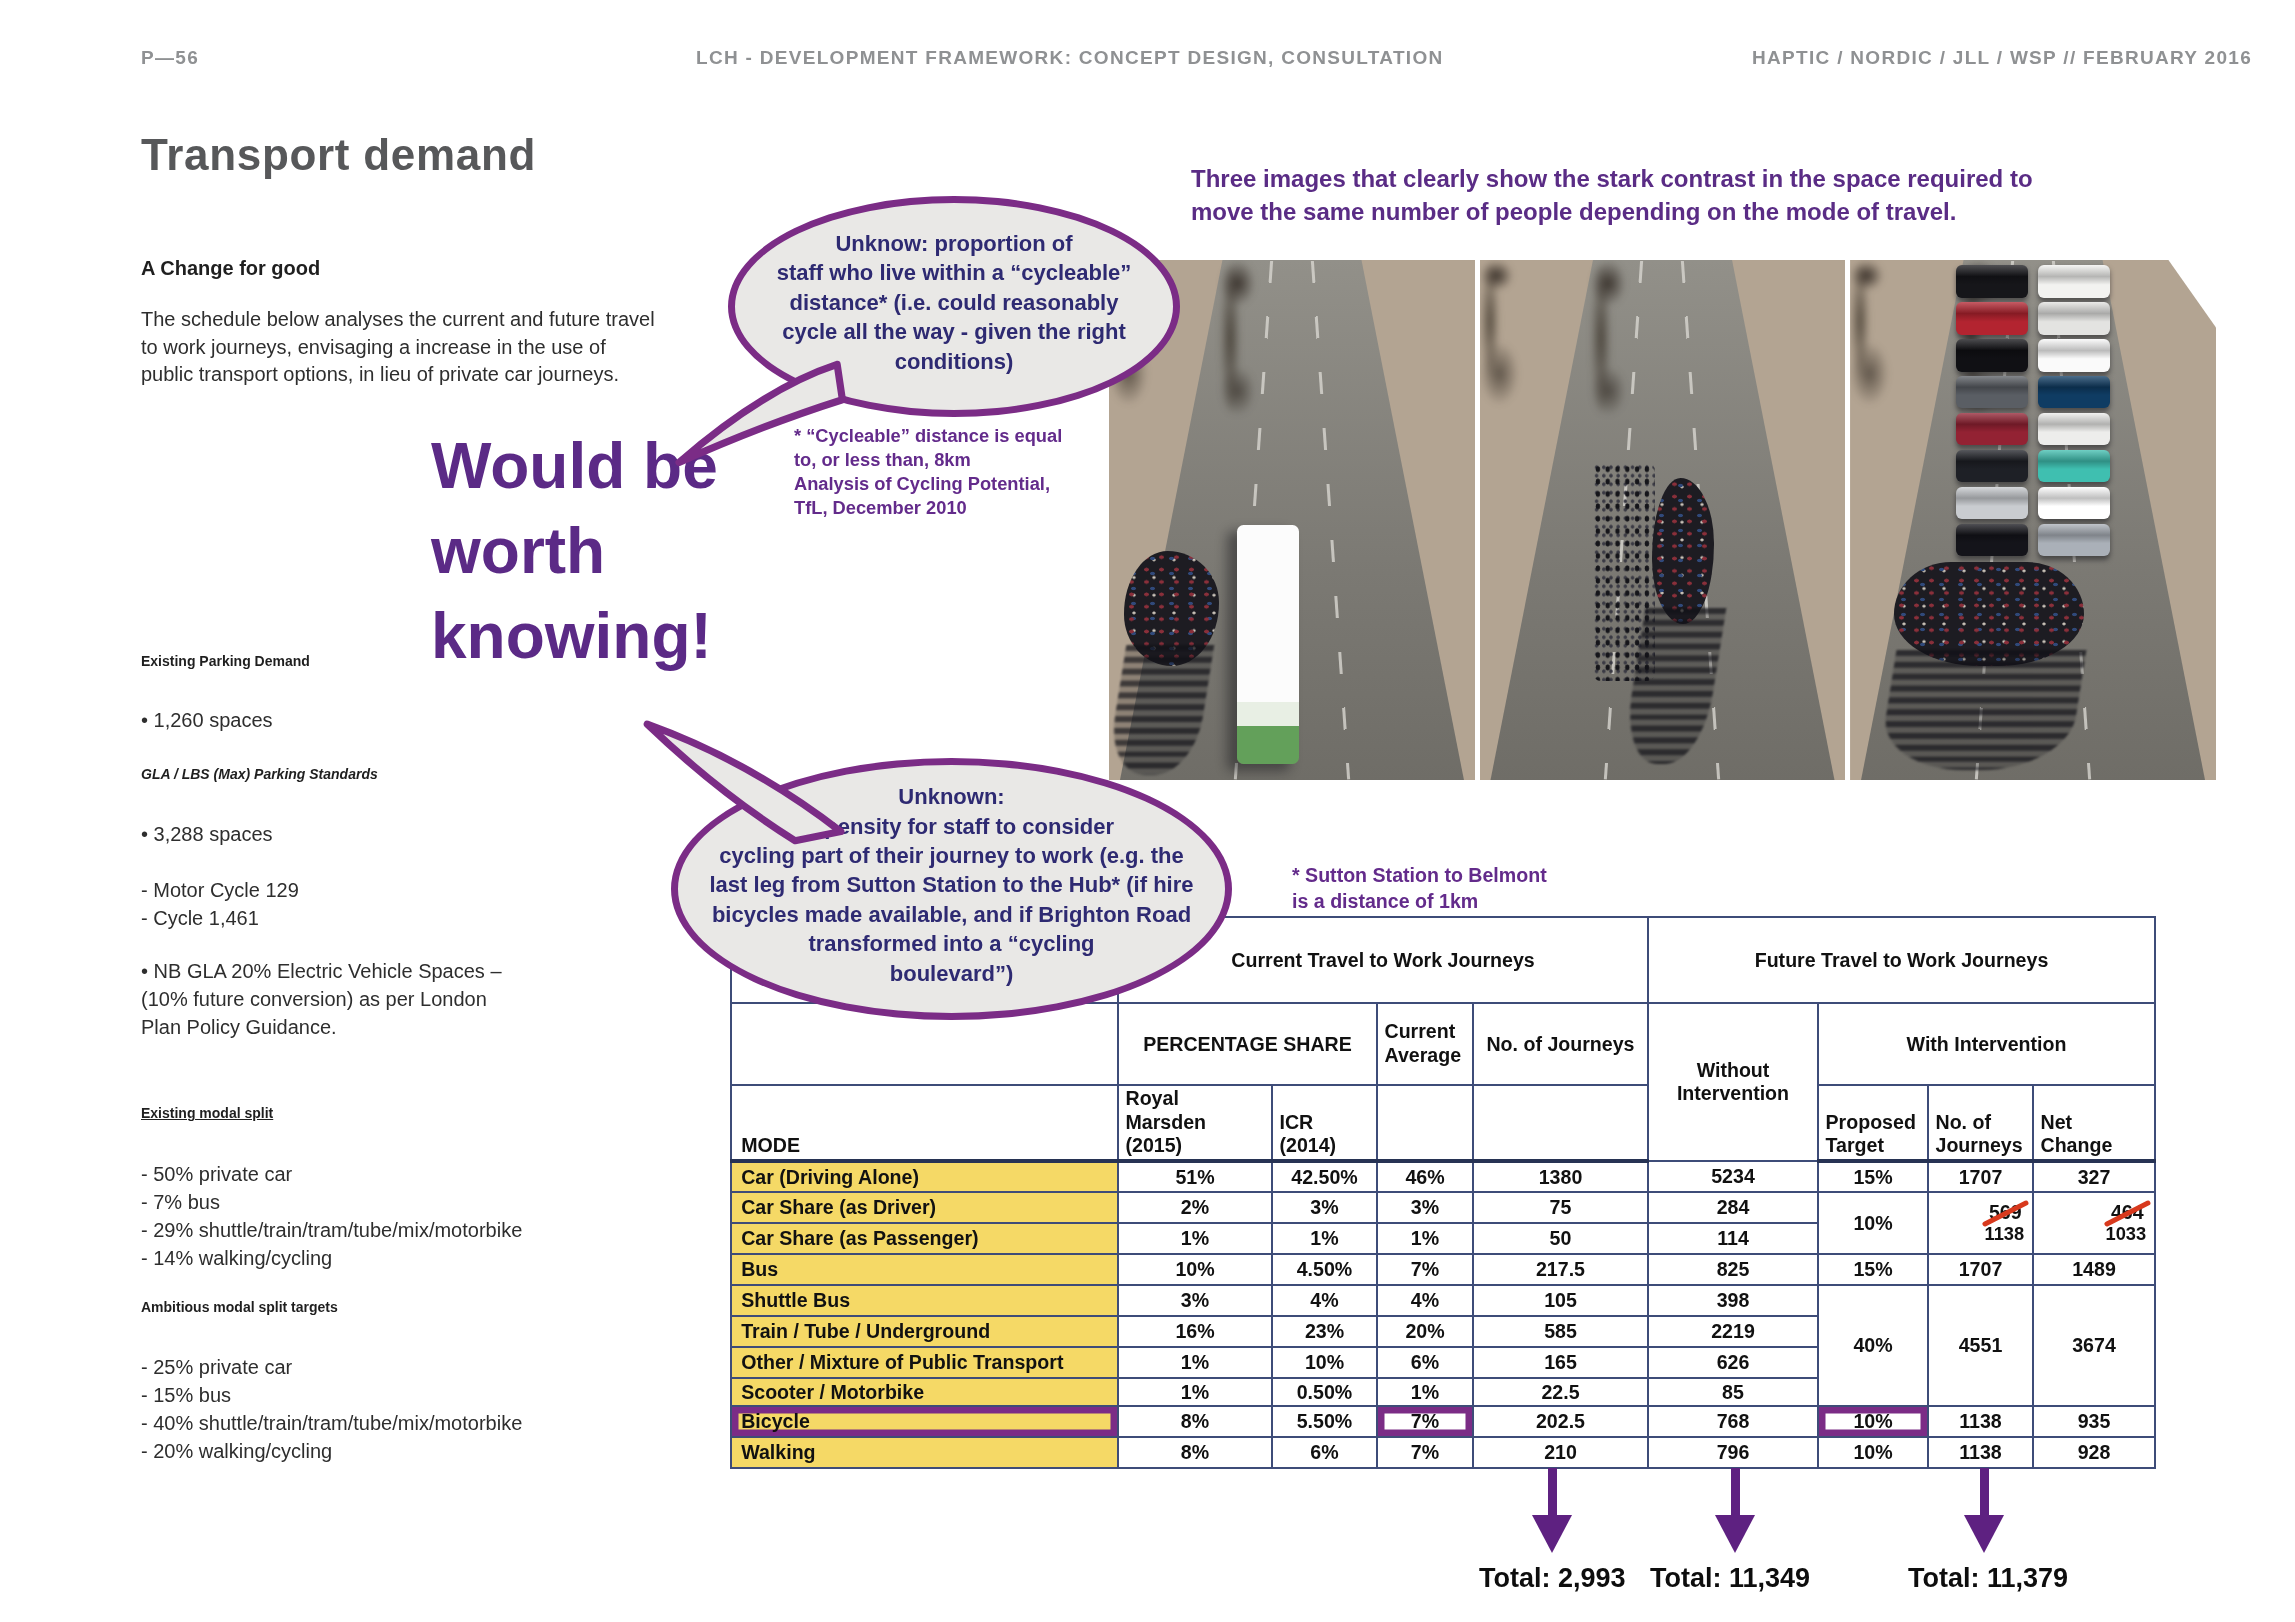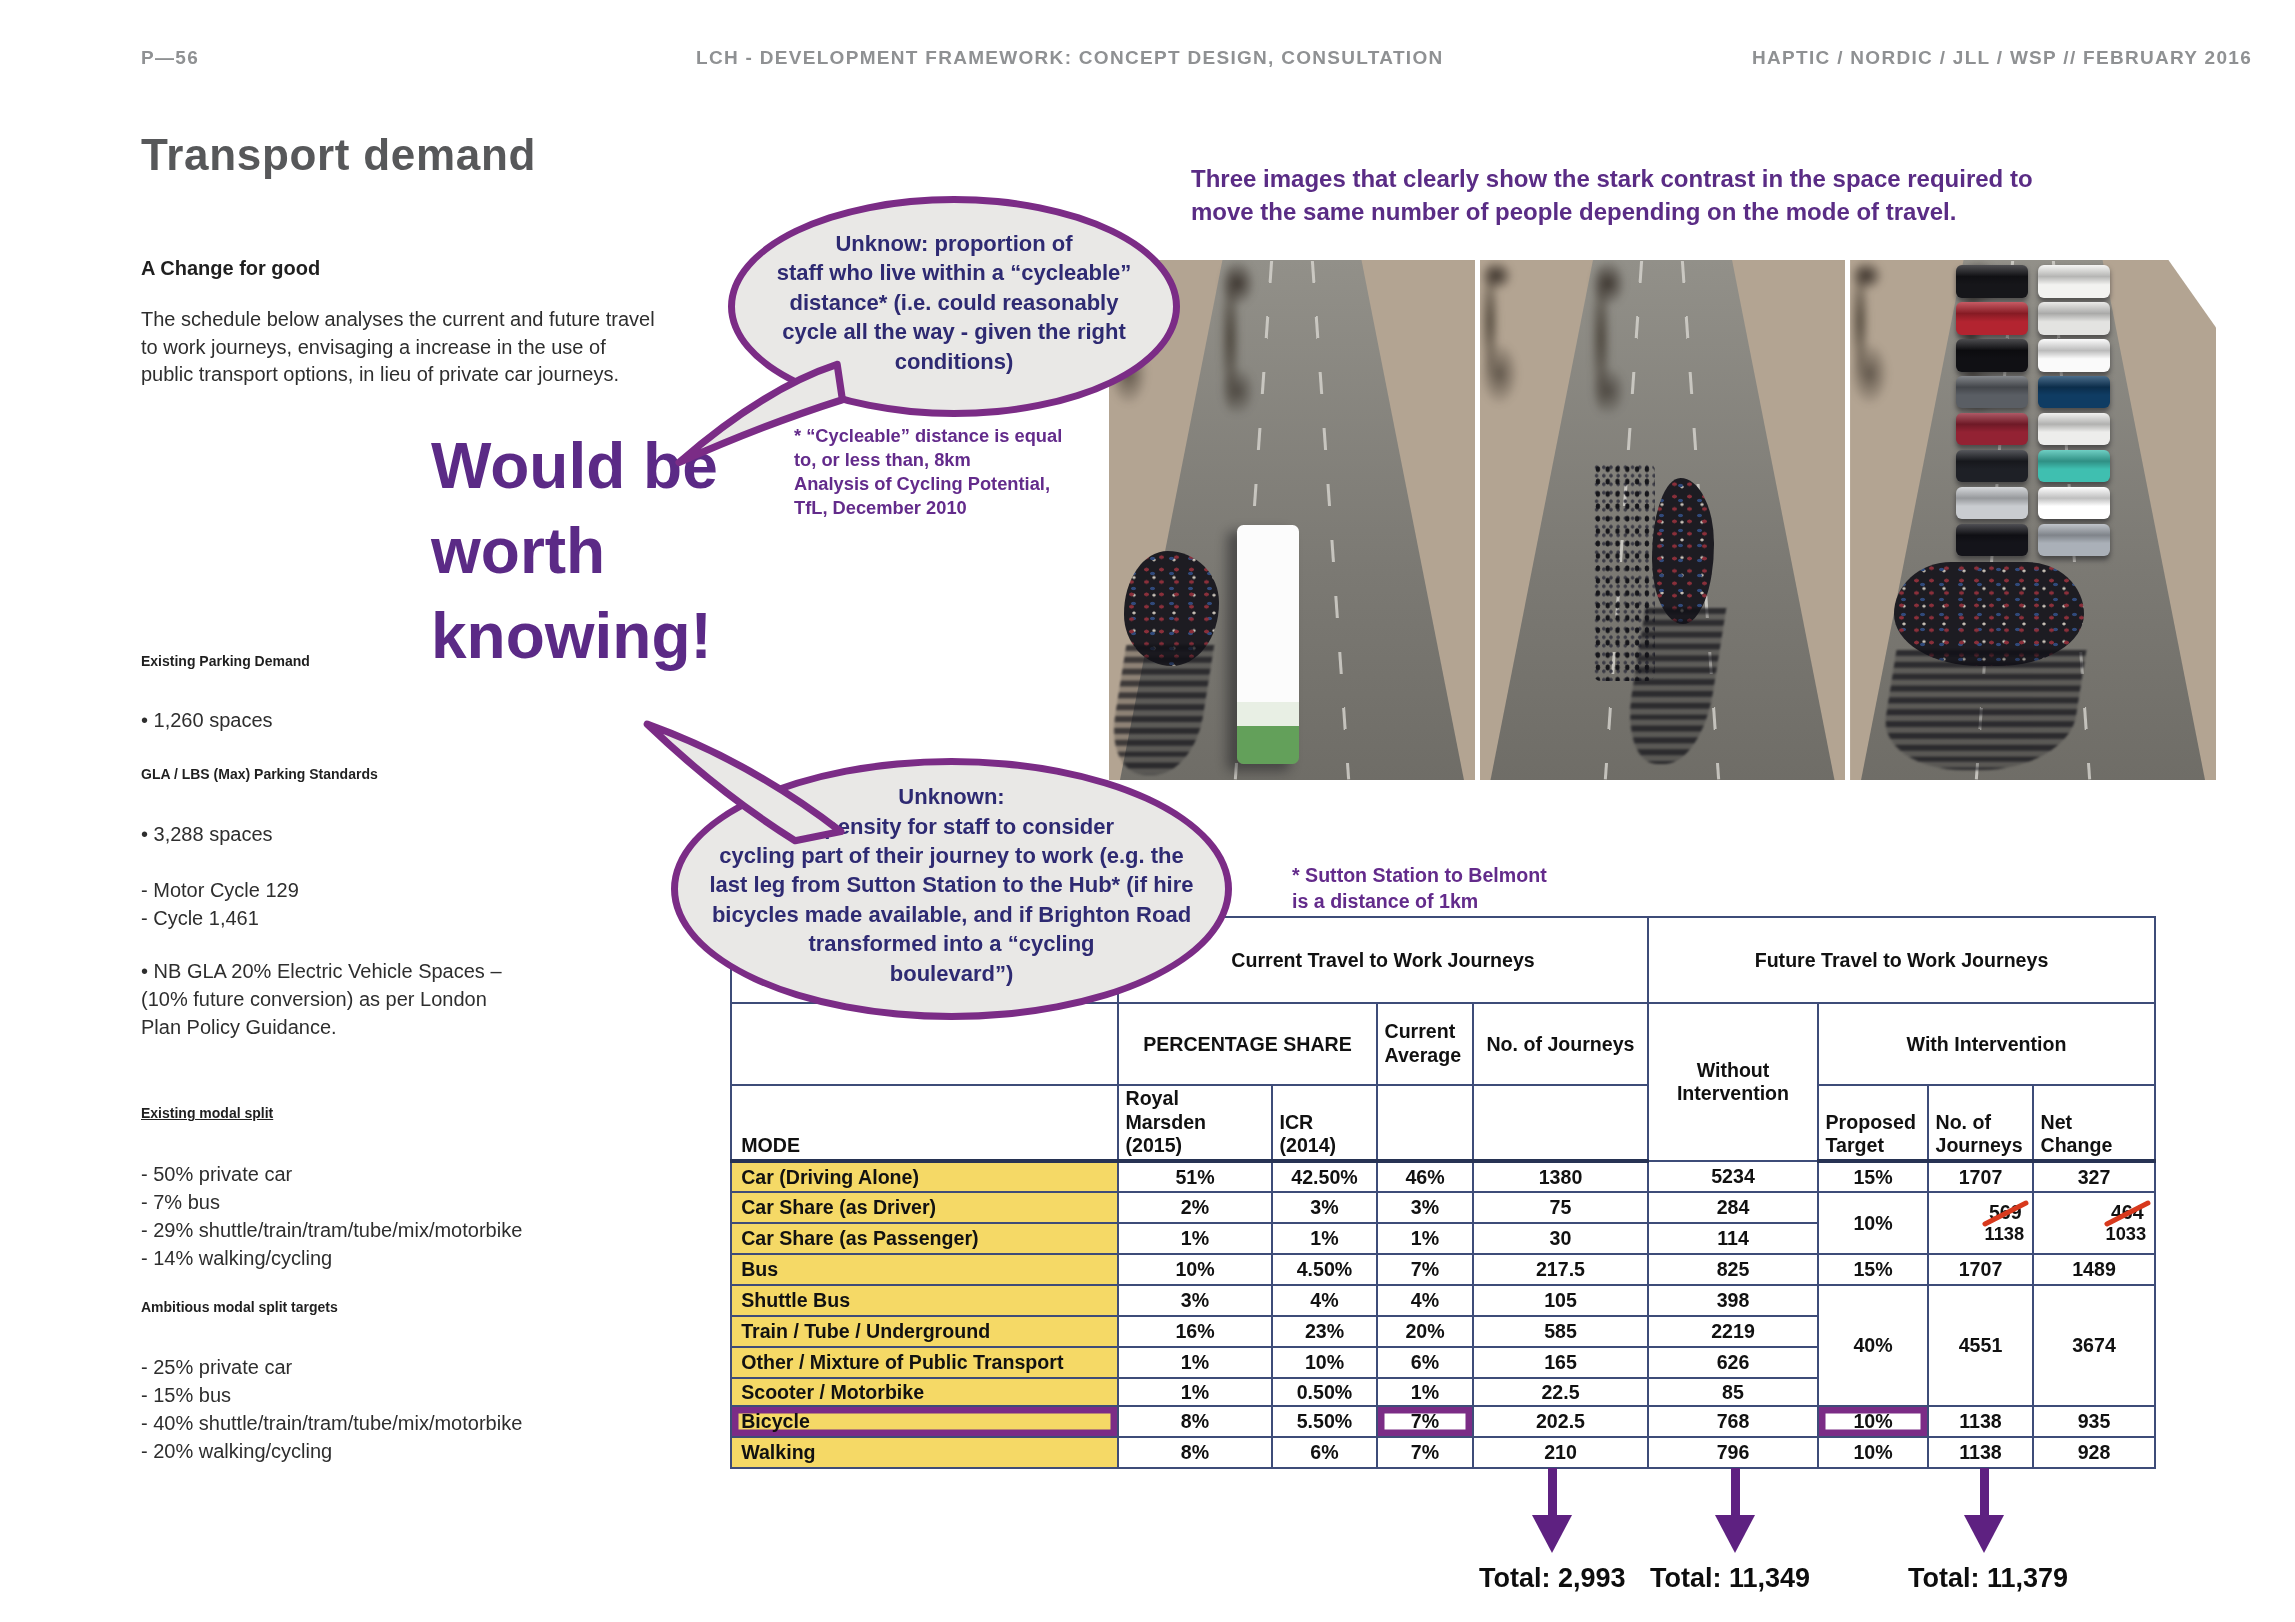--- a/index.html
+++ b/index.html
@@ -14,21 +14,21 @@
   #hdr-right { right:43px; }
 
   
   .lc { position:absolute; left:141px; color:#2e2e2e; }
   #title { top:130px; font-size:44px; font-weight:bold; color:#57585a; letter-spacing:0.7px; }
   #subhead { top:257px; font-size:20px; font-weight:bold; color:#1f1f1f; }
   #intro { top:306px; width:517px; font-size:20px; line-height:27.5px; }
   .lc-h { font-size:14px; font-weight:bold; color:#1f1f1f; }
   #parking-h { top:653px; }
   #parking-v { top:709px; font-size:20px; }
-  #standards-h { top:766px; }
+  #standards-h { top:766px;font-style:italic; }
   #standards-v { top:823px; font-size:20px; }
   #standards-d { top:876px; font-size:20px; line-height:28px; }
   #ev-note { top:957px; font-size:20px; line-height:28px; width:432px; }
   #modal-h { top:1105px;text-decoration:underline; }
   #modal-l { top:1160px; font-size:20px; line-height:28px; }
   #targets-h { top:1299px; }
   #targets-l { top:1353px; font-size:20px; line-height:28px; }
 
   
   #big-note { position:absolute; left:431px; top:424px; z-index:4; font-size:64px; line-height:85px; font-weight:bold; color:#5b2a86; white-space:pre-line; }
@@ -290,21 +290,21 @@
           <span class="struck">464</span>
           <span class="newval">1033</span>
         </div>
       </td>
     </tr>
     <tr style="height:31px">
       <td class="mode-cell">Car Share (as Passenger)</td>
       <td class="num">1%</td>
       <td class="num">1%</td>
       <td class="num">1%</td>
-      <td class="num">30</td>
+      <td class="num">50</td>
       <td class="num">114</td>
     </tr>
     <tr style="height:31px">
       <td class="mode-cell">Bus</td>
       <td class="num">10%</td>
       <td class="num">4.50%</td>
       <td class="num">7%</td>
       <td class="num">217.5</td>
       <td class="num">825</td>
       <td class="num">15%</td>

